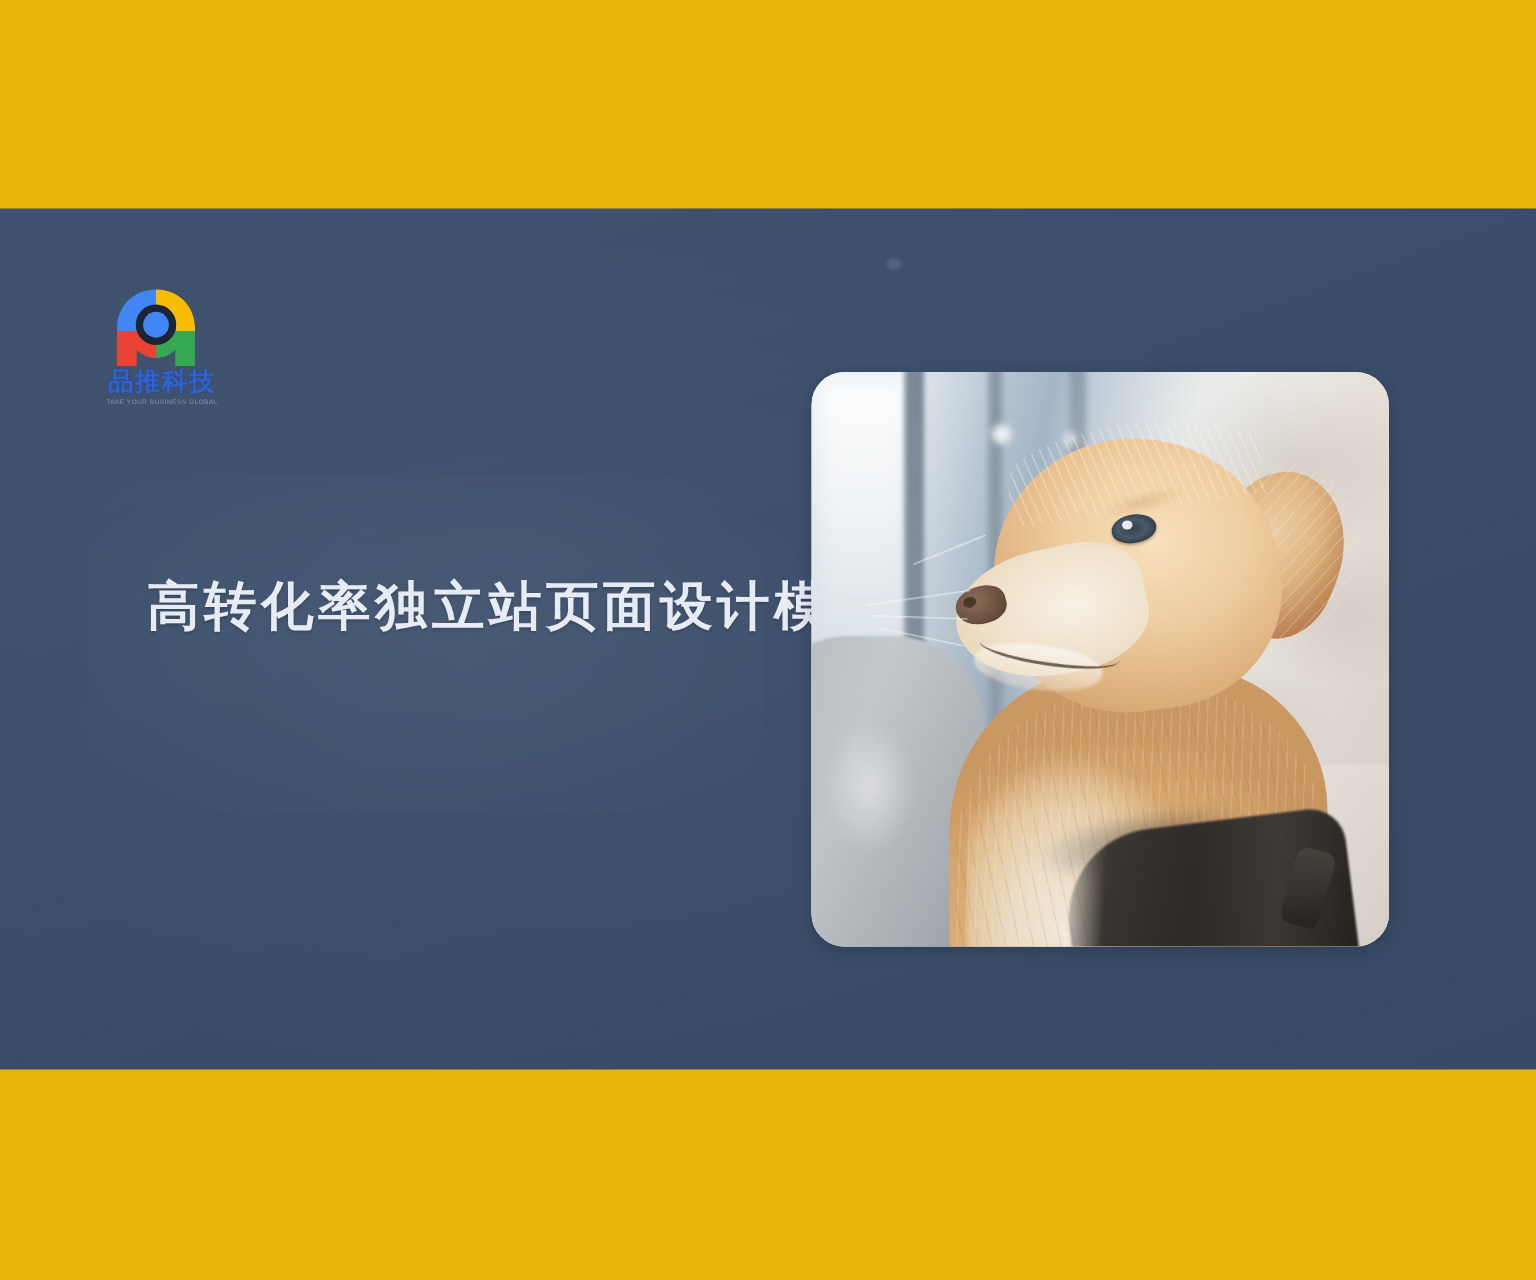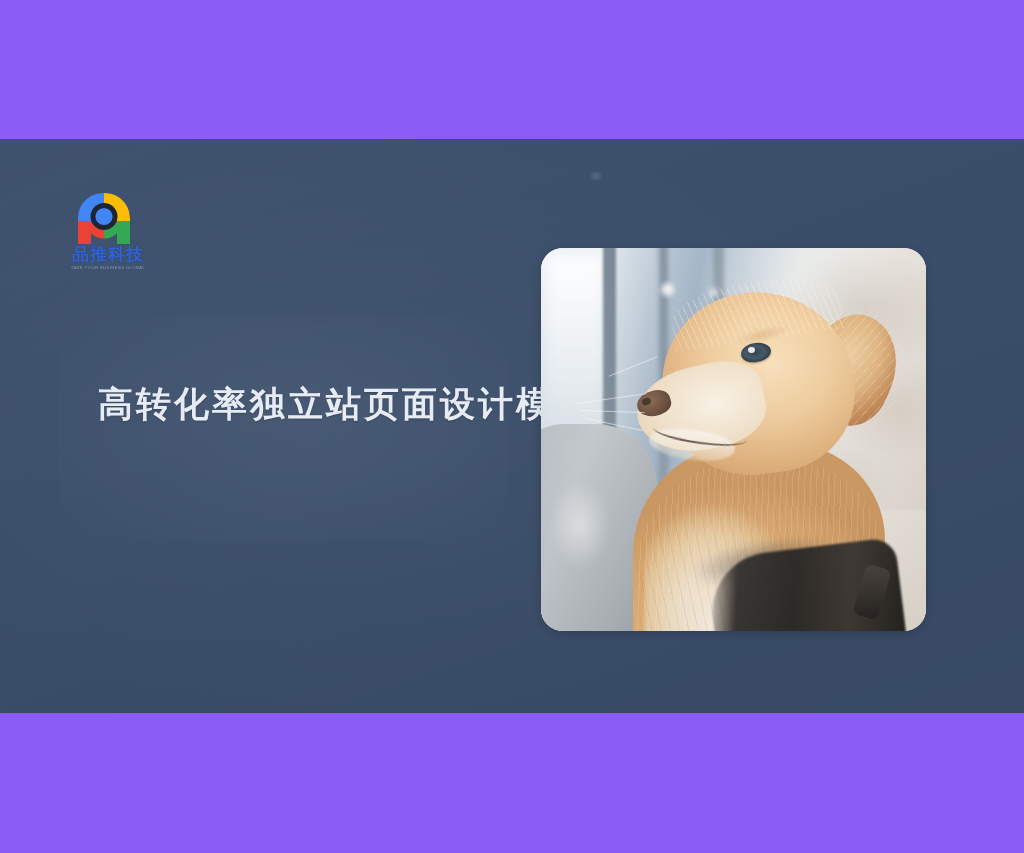--- a/index.html
+++ b/index.html
@@ -11,21 +11,21 @@
     width: 1024px;
     height: 853px;
     overflow: hidden;
     font-family: "Liberation Sans", "DejaVu Sans", sans-serif;
   }
 
   #page {
     position: relative;
     width: 1024px;
     height: 853px;
-    background: #8b5cf6;
+    background: #eab308;
   }
 
   
   #slide {
     position: absolute;
     left: 0;
     top: 139px;
     width: 1024px;
     height: 574px;
     background: #3a4d69;

